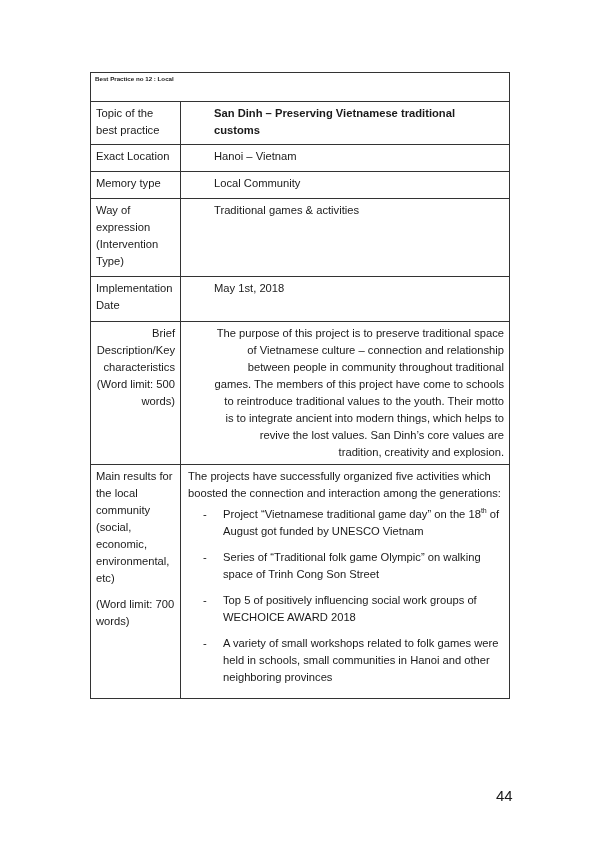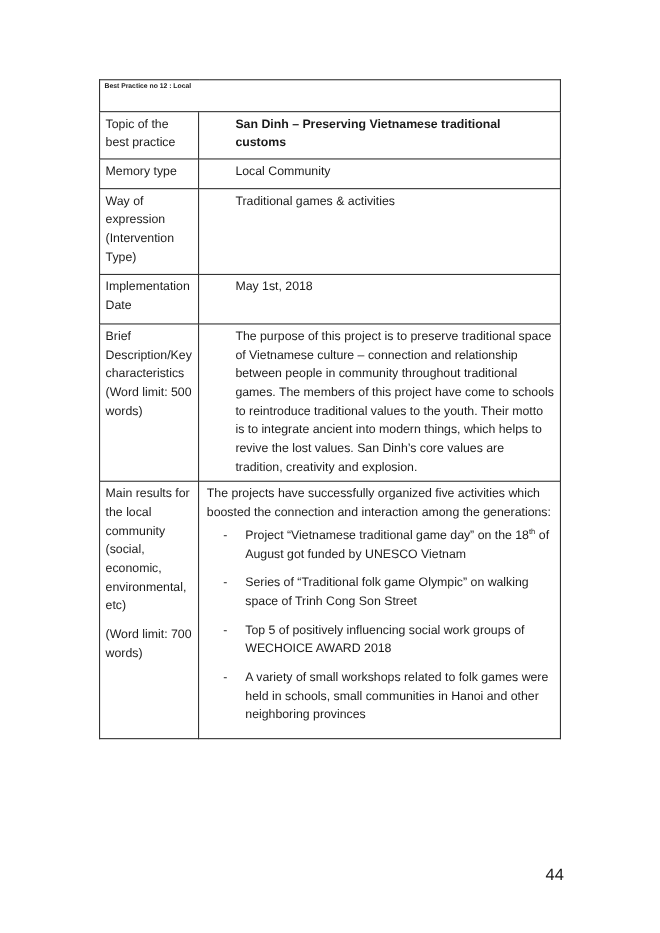--- a/index.html
+++ b/index.html
@@ -45,21 +45,21 @@
     }
     .label { display: block; }
     .value { display: block; margin-left: 28px; }
     .bold { font-weight: bold; }
     .r-topic td { height: 36px; }
     .r-loc td { height: 20px; }
     .r-mem td { height: 20px; }
     .r-way td { height: 71px; }
     .r-senses td { height: 37px; }
     .r-impl td { height: 38px; }
-    .r-brief td { height: 136px; }
+    .r-brief td { height: 136px; text-align: right; }
     .r-results td { height: 227px; }
     .results-intro { display: block; padding-left: 2px; }
     .result-list {
       list-style: none;
       margin: 4px 0 0 0;
       padding: 0;
     }
     .result-list li {
       position: relative;
       padding-left: 37px;
@@ -92,20 +92,28 @@
     <td colspan="2" class="header-cell">
       <span class="header-text">Best Practice no 12 : Local</span>
     </td>
   </tr>
   <tr class="r-topic">
     <td>
           <span class="label">Topic of the best practice</span>
         </td>
     <td>
           <span class="value bold">San Dinh – Preserving Vietnamese traditional customs</span>
+        </td>
+  </tr>
+  <tr class="r-loc">
+    <td>
+          <span class="label">Exact Location</span>
+        </td>
+    <td>
+          <span class="value">Hanoi – Vietnam</span>
         </td>
   </tr>
   <tr class="r-mem">
     <td>
           <span class="label">Memory type</span>
         </td>
     <td>
           <span class="value">Local Community</span>
         </td>
   </tr>

